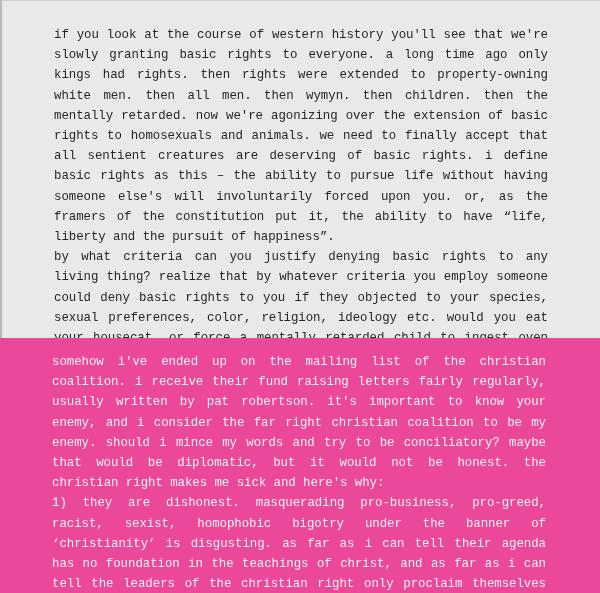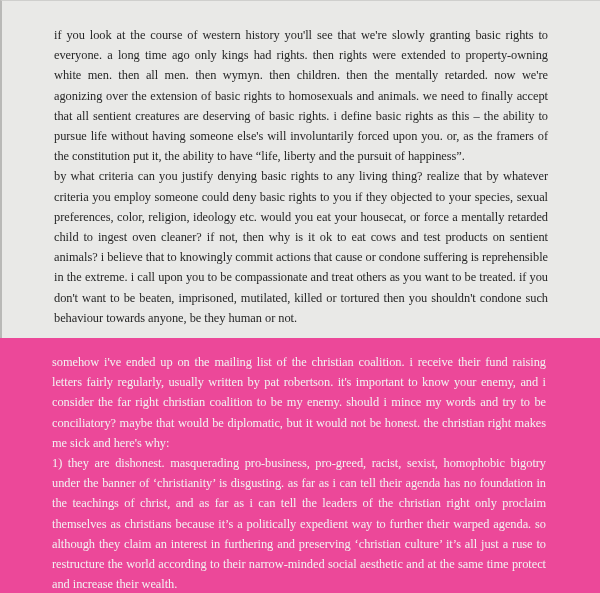--- a/index.html
+++ b/index.html
@@ -35,21 +35,21 @@
       left: 0;
       top: 338px;
       width: 600px;
       height: 255px;
       background: #ec4899;
     }
     .text-block {
       position: absolute;
       left: 52px;
       width: 494px;
-      font-family: Liberation Serif, serif;
+      font-family: Liberation Mono, monospace;
       font-size: 12.4px;
       line-height: 20.2px;
       text-align: justify;
       letter-spacing: -0.05px;
     }
     .text-block p {
       margin: 0;
     }
     .text-block p.last-line {
       text-align-last: left;

